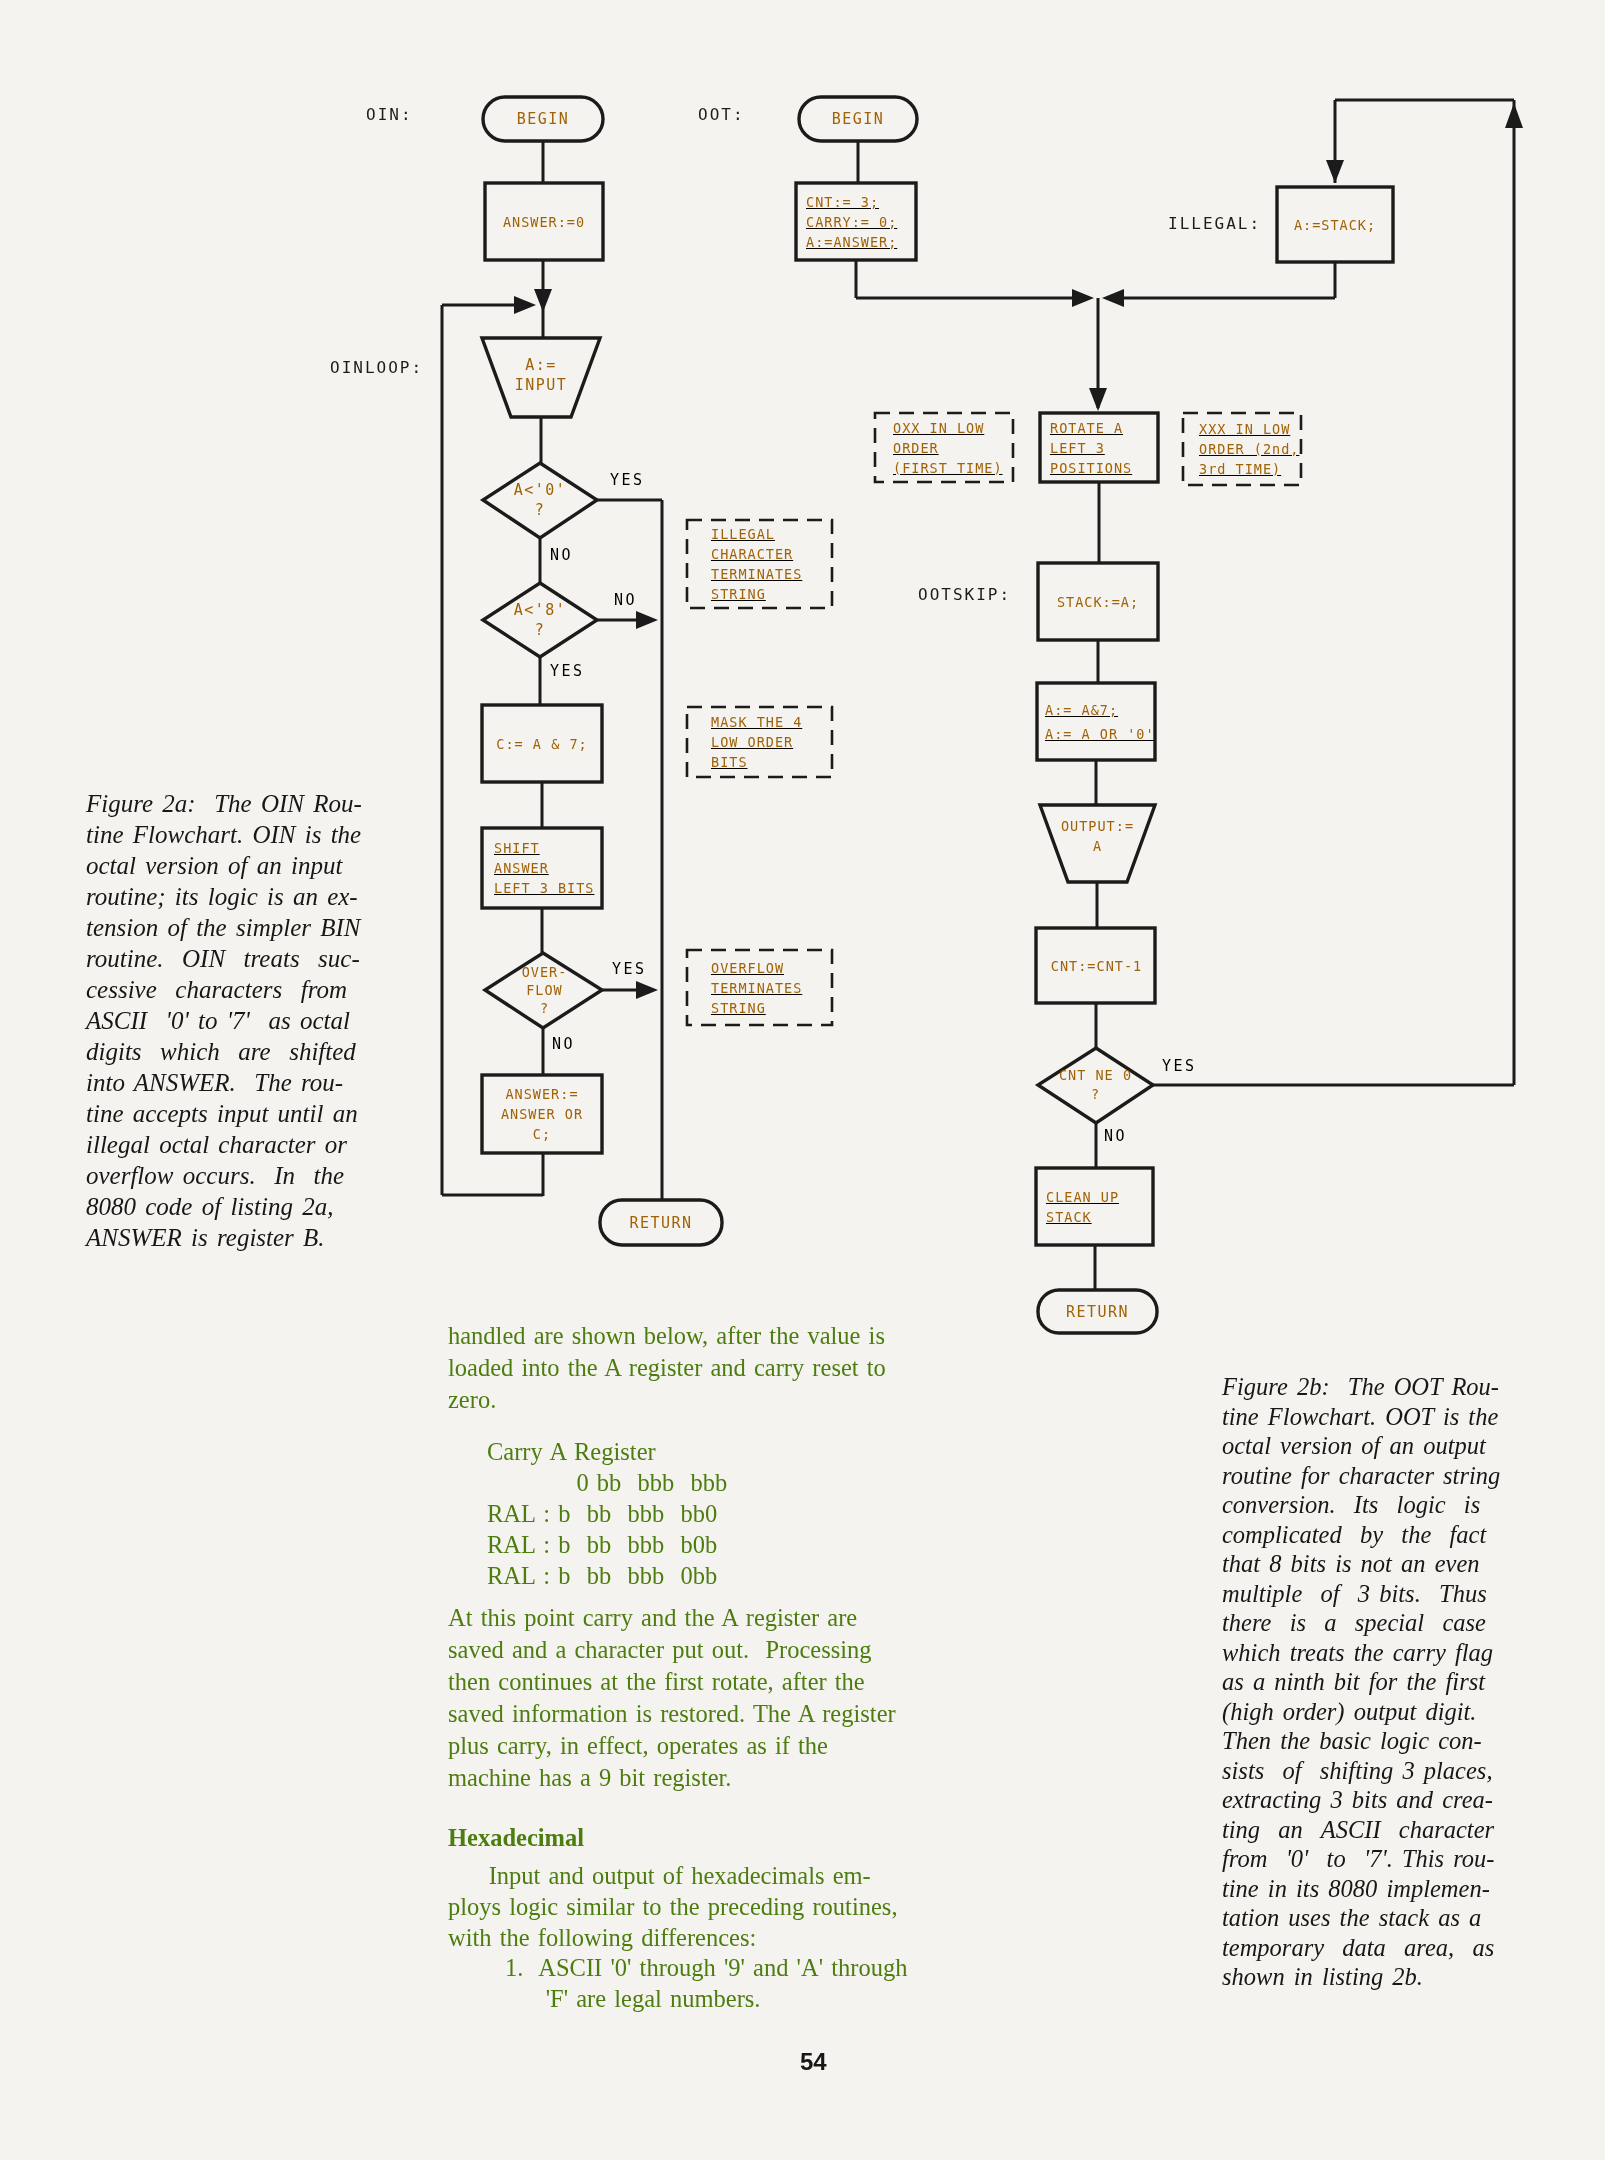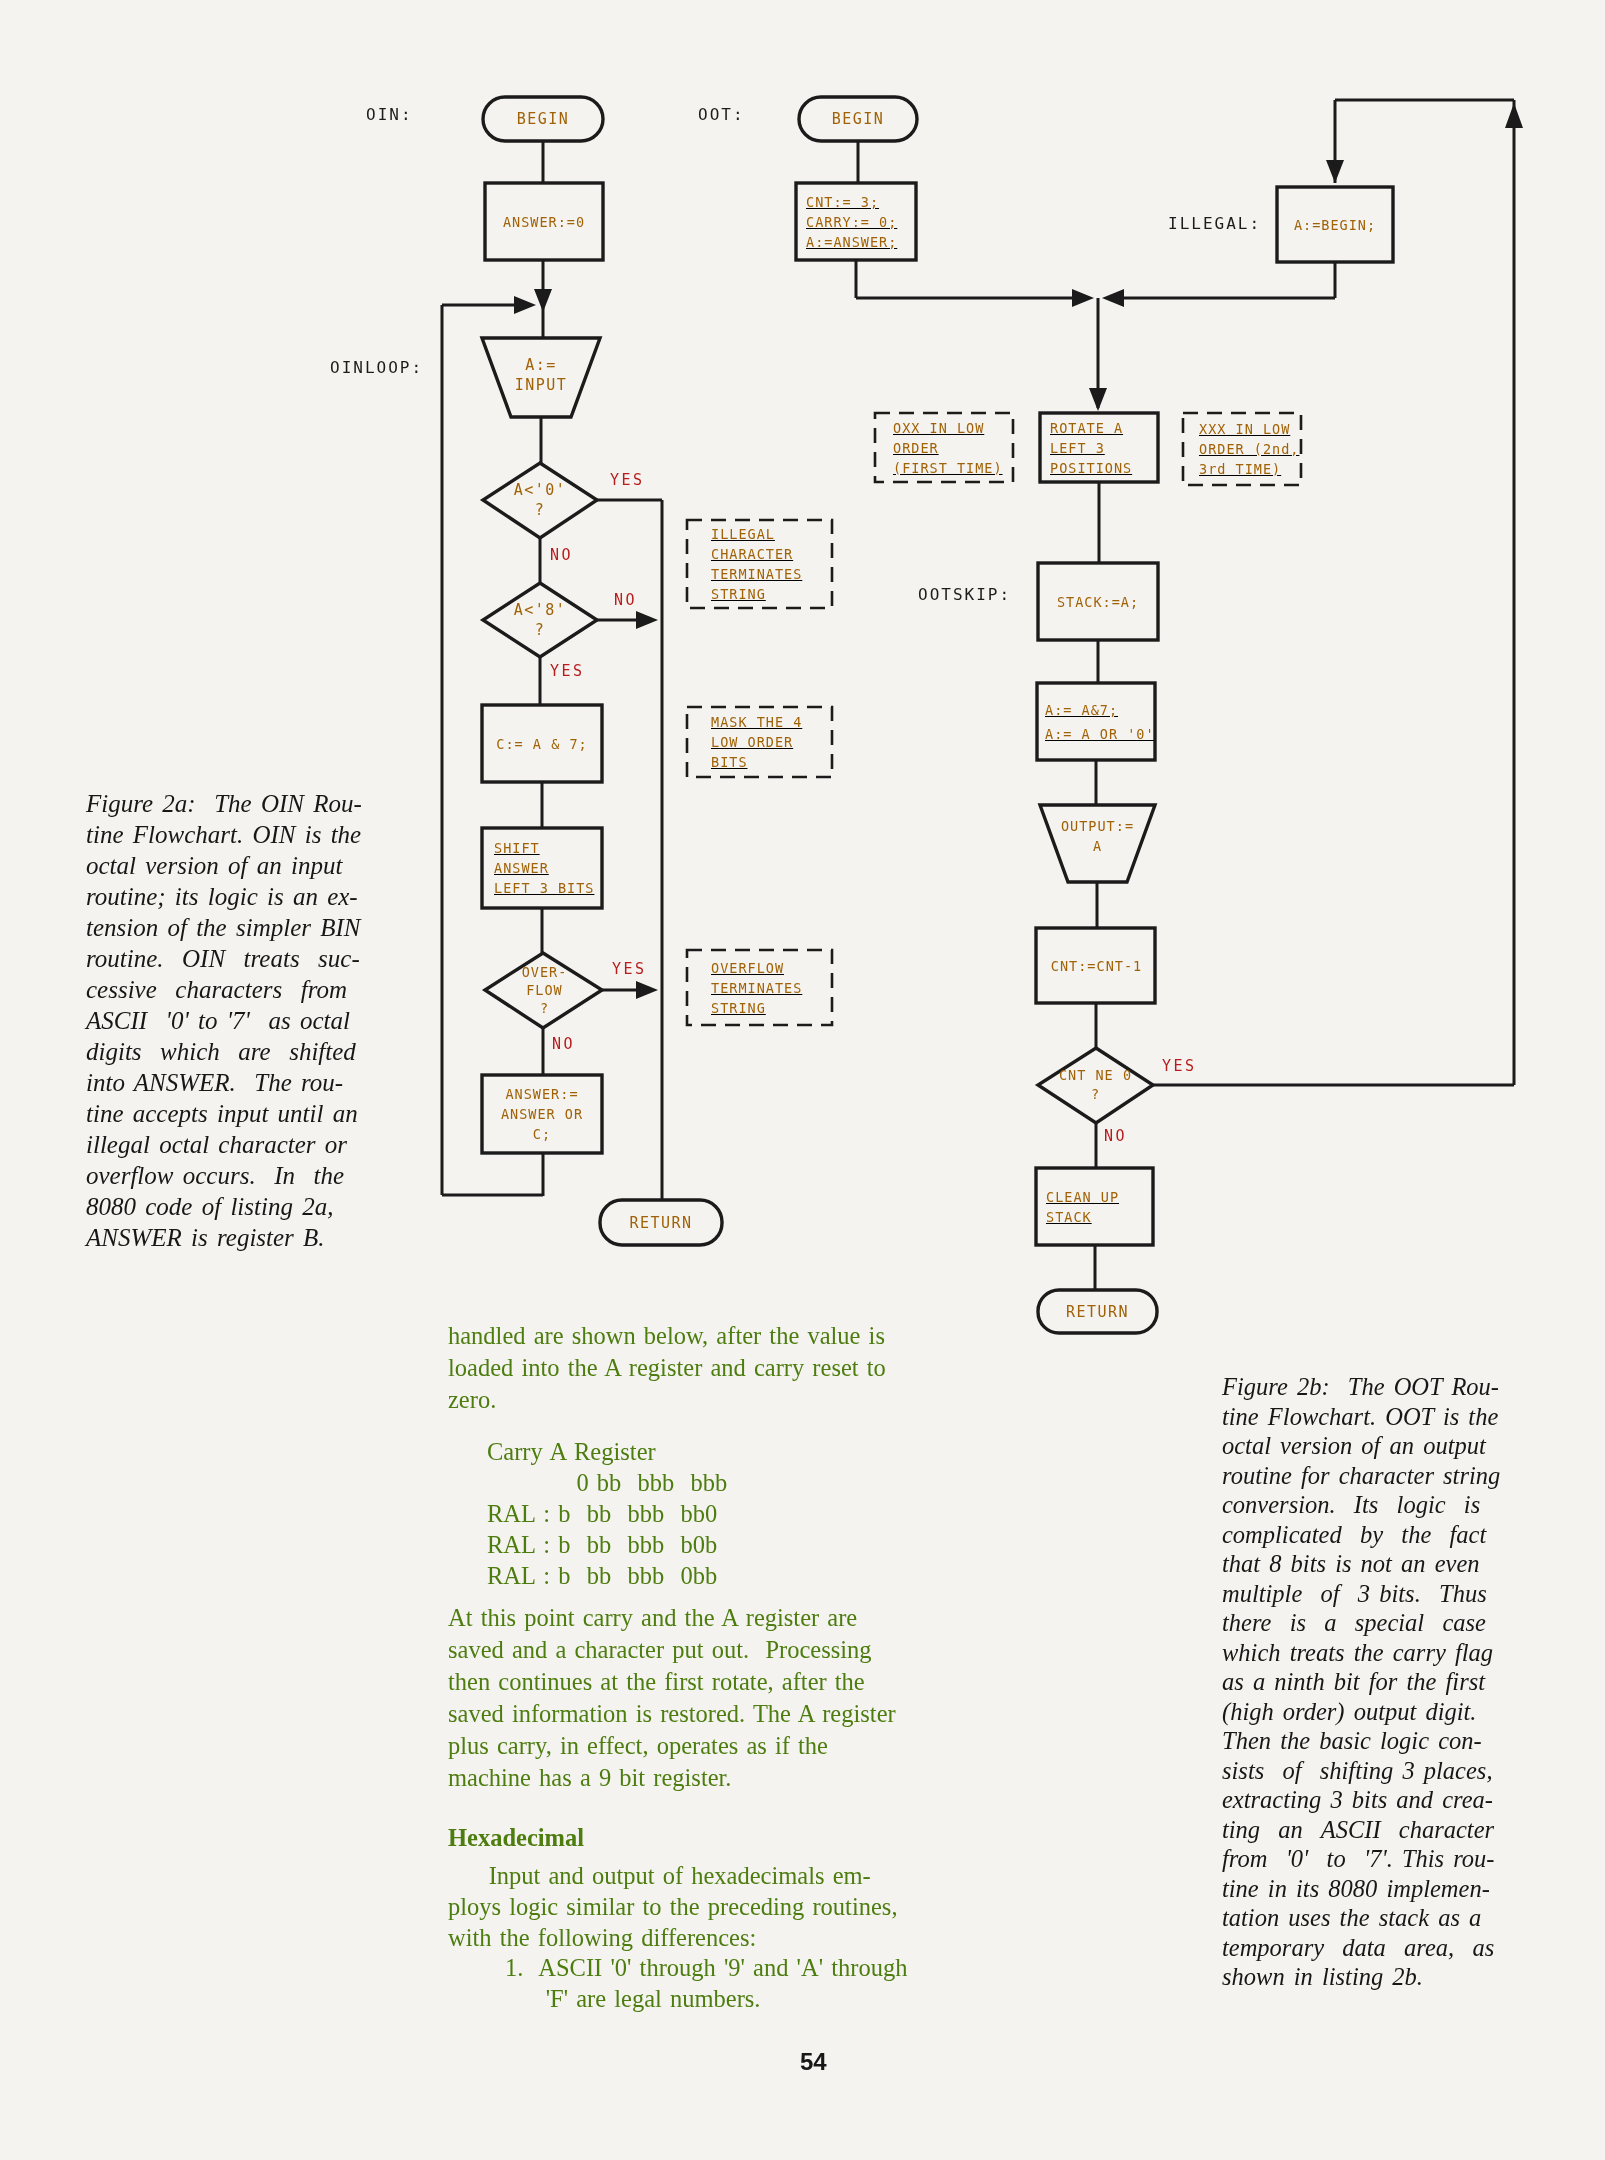--- a/index.html
+++ b/index.html
@@ -12,21 +12,21 @@
   .ah{fill:#1b1b1b;stroke:none;}
   .node{position:absolute;display:flex;align-items:center;justify-content:center;}
   .node.left{justify-content:flex-start;text-decoration:underline;}
   .t{font-family:"DejaVu Sans Mono",monospace;color:#a16207;white-space:pre-line;
      font-size:15px;letter-spacing:1.5px;line-height:20px;text-align:center;}
   .t.la{text-align:left;}
   .t.sm{font-size:13.5px;letter-spacing:1px;line-height:20px;}
   .tag{position:absolute;font-family:"DejaVu Sans Mono",monospace;font-size:16px;
        letter-spacing:2px;color:#1c1c1c;white-space:pre;}
   .yn{position:absolute;font-family:"DejaVu Sans Mono",monospace;font-size:15px;
-      letter-spacing:2.5px;color:#b91c1c;}
+      letter-spacing:2.5px;color:#000000;}
   .serif{color:#171717;}
   .cap{position:absolute;font-style:italic;font-size:25px;line-height:31px;
        white-space:pre;word-spacing:3px;color:#171717;}
   .blk{position:absolute;font-size:24.5px;line-height:32px;white-space:pre;
        word-spacing:2px;color:#4d7c0f;}
   .hd{font-weight:bold;}
   .pgnum{position:absolute;font-family:"Liberation Sans",sans-serif;
          font-weight:bold;font-size:24px;color:#171717;}
 </style>
 </head>
@@ -187,21 +187,21 @@
   <div class="node" style="left:799px;top:97px;width:118px;height:44px;">
       <span class="t">BEGIN</span>
     </div>
   <div class="node left" style="left:806px;top:183px;width:110px;height:77px;">
       <span class="t sm la">CNT:= 3;
 CARRY:= 0;
 A:=ANSWER;</span>
     </div>
   <div class="tag" style="left:1168px;top:214px;">ILLEGAL:</div>
   <div class="node" style="left:1277px;top:187px;width:116px;height:75px;">
-      <span class="t sm">A:=BEGIN;</span>
+      <span class="t sm">A:=STACK;</span>
     </div>
   <div class="node left" style="left:883px;top:413px;width:128px;height:69px;padding-left:10px;">
       <span class="t sm la">OXX IN LOW
 ORDER
 (FIRST TIME)</span>
     </div>
   <div class="node left" style="left:1050px;top:413px;width:106px;height:69px;">
       <span class="t sm la">ROTATE A
 LEFT 3
 POSITIONS</span>

